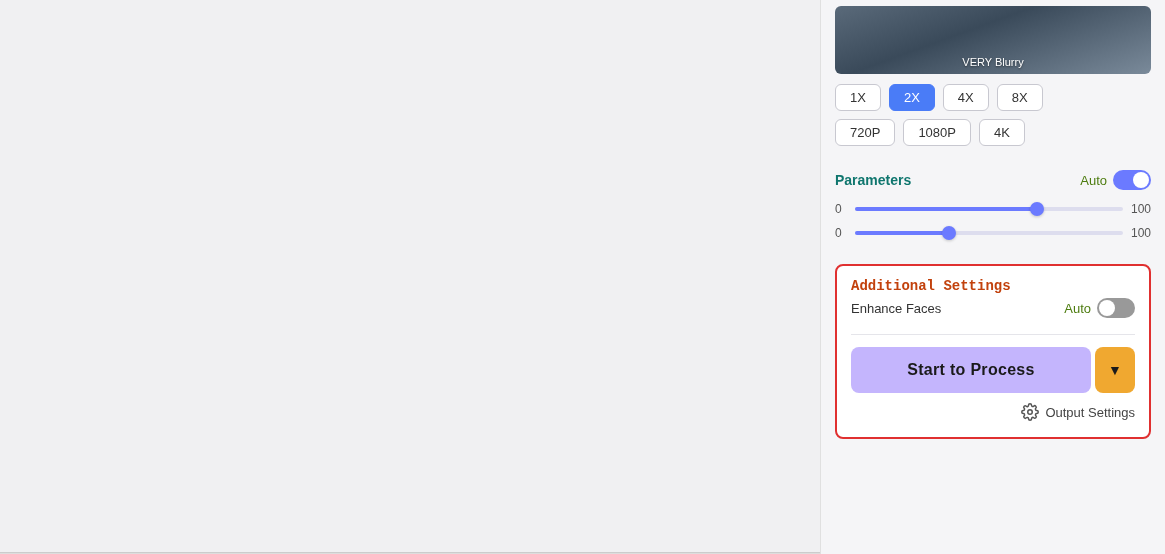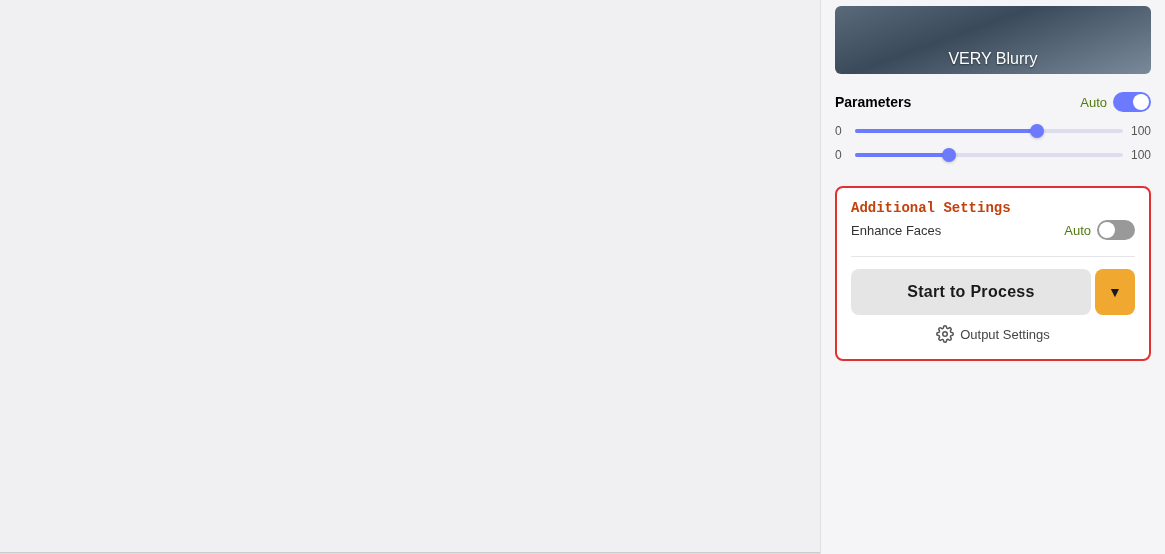--- a/index.html
+++ b/index.html
@@ -41,21 +41,21 @@
       background: linear-gradient(160deg, #5a6a7a 0%, #3a4a5a 40%, #7a8a9a 100%);
       border-radius: 6px;
       display: flex;
       align-items: flex-end;
       justify-content: center;
       padding-bottom: 6px;
     }
 
     .image-label {
       color: white;
-      font-size: 16px;
+      font-size: 11px;
       font-weight: 500;
       text-shadow: 0 1px 2px rgba(0,0,0,0.5);
     }
 
     
     .scale-section {
       padding: 0 14px 8px 14px;
     }
 
     .scale-row {
@@ -90,21 +90,21 @@
     .params-header {
       display: flex;
       align-items: center;
       justify-content: space-between;
       margin-bottom: 12px;
     }
 
     .params-title {
       font-size: 14px;
       font-weight: 600;
-      color: #000000;
+      color: #0f766e;
     }
 
     .auto-label {
       font-size: 13px;
       color: #4d7c0f;
       margin-right: 6px;
     }
 
     
     .toggle-wrap {
@@ -238,21 +238,21 @@
     
     .process-row {
       display: flex;
       gap: 4px;
       margin-bottom: 10px;
     }
 
     .process-btn {
       flex: 1;
       padding: 14px 0;
-      background: #e5e5e5;
+      background: #c4b5fd;
       border: none;
       border-radius: 8px;
       font-size: 16px;
       font-weight: 700;
       color: #1a1a1a;
       cursor: pointer;
       letter-spacing: 0.3px;
     }
 
     .dropdown-btn {
@@ -265,21 +265,21 @@
       align-items: center;
       justify-content: center;
       font-size: 14px;
       color: #1a1a1a;
     }
 
     
     .output-settings {
       display: flex;
       align-items: center;
-      justify-content: center;
+      justify-content: flex-end;
       gap: 6px;
       cursor: pointer;
       padding-bottom: 4px;
     }
 
     .output-label {
       font-size: 13px;
       color: #444;
     }
 
@@ -307,20 +307,33 @@
 </div>
 
 <div class="right-panel">
 
   <div class="image-preview">
     <div class="image-thumb">
       <span class="image-label">VERY Blurry</span>
     </div>
   </div>
 
+  <div class="scale-section">
+    <div class="scale-row">
+      <button class="scale-btn">1X</button>
+      <button class="scale-btn active">2X</button>
+      <button class="scale-btn">4X</button>
+      <button class="scale-btn">8X</button>
+    </div>
+    <div class="scale-row">
+      <button class="scale-btn">720P</button>
+      <button class="scale-btn">1080P</button>
+      <button class="scale-btn">4K</button>
+    </div>
+  </div>
 
   <div class="params-section">
     <div class="params-header">
       <span class="params-title">Parameters</span>
       <div class="toggle-wrap">
         <span class="auto-label">Auto</span>
         <div class="toggle on"></div>
       </div>
     </div>
 

